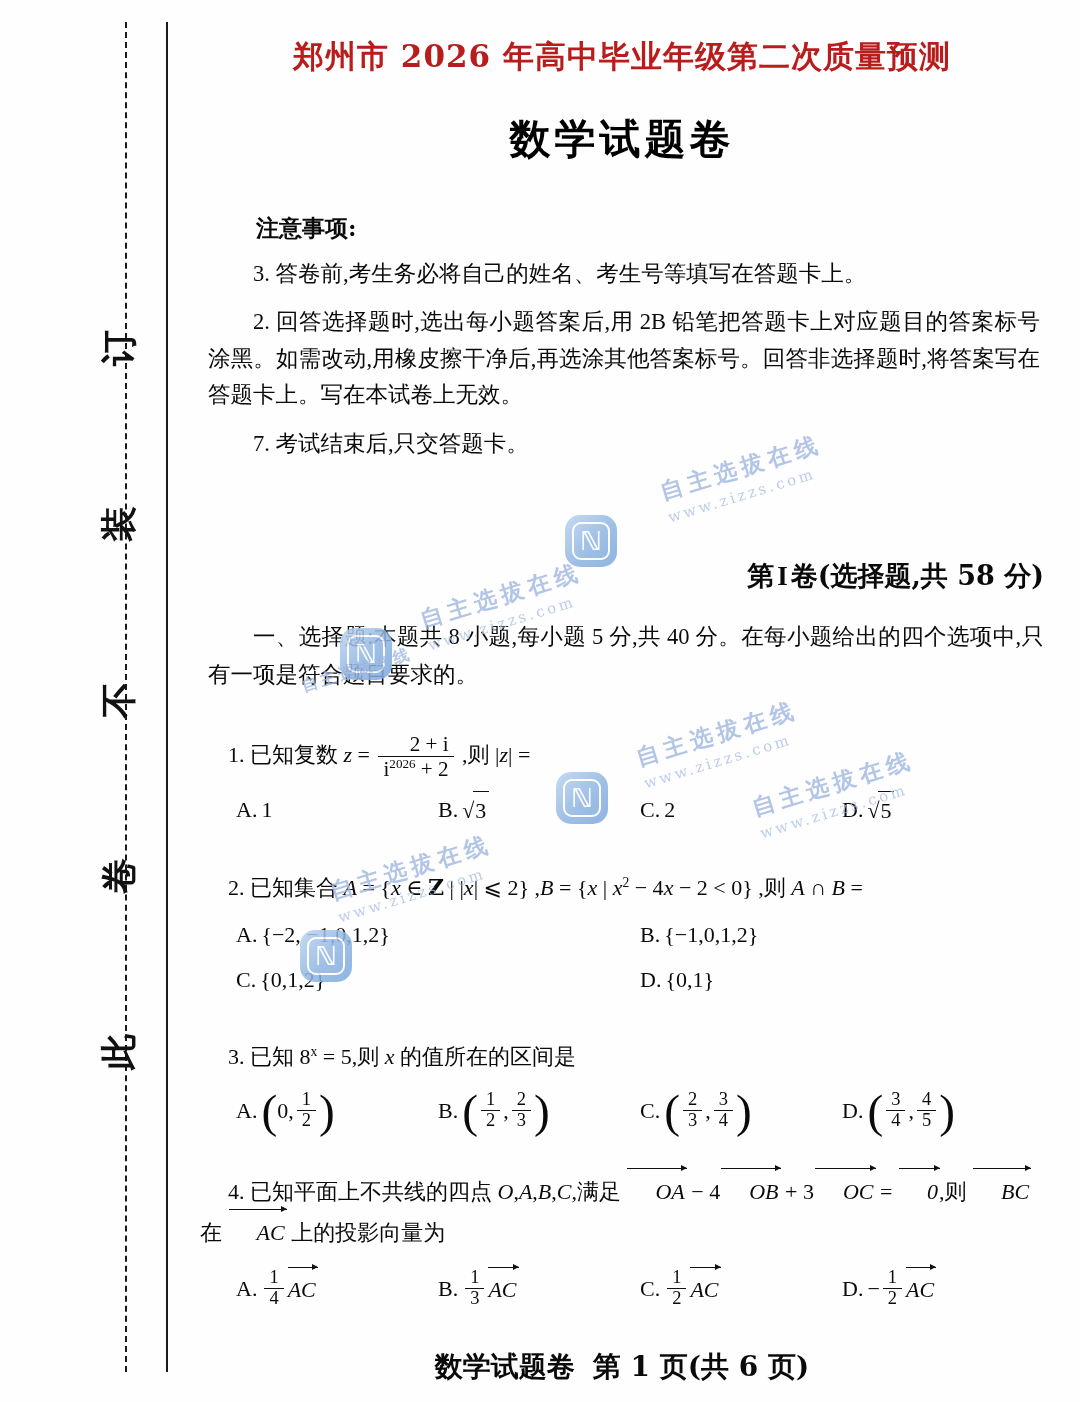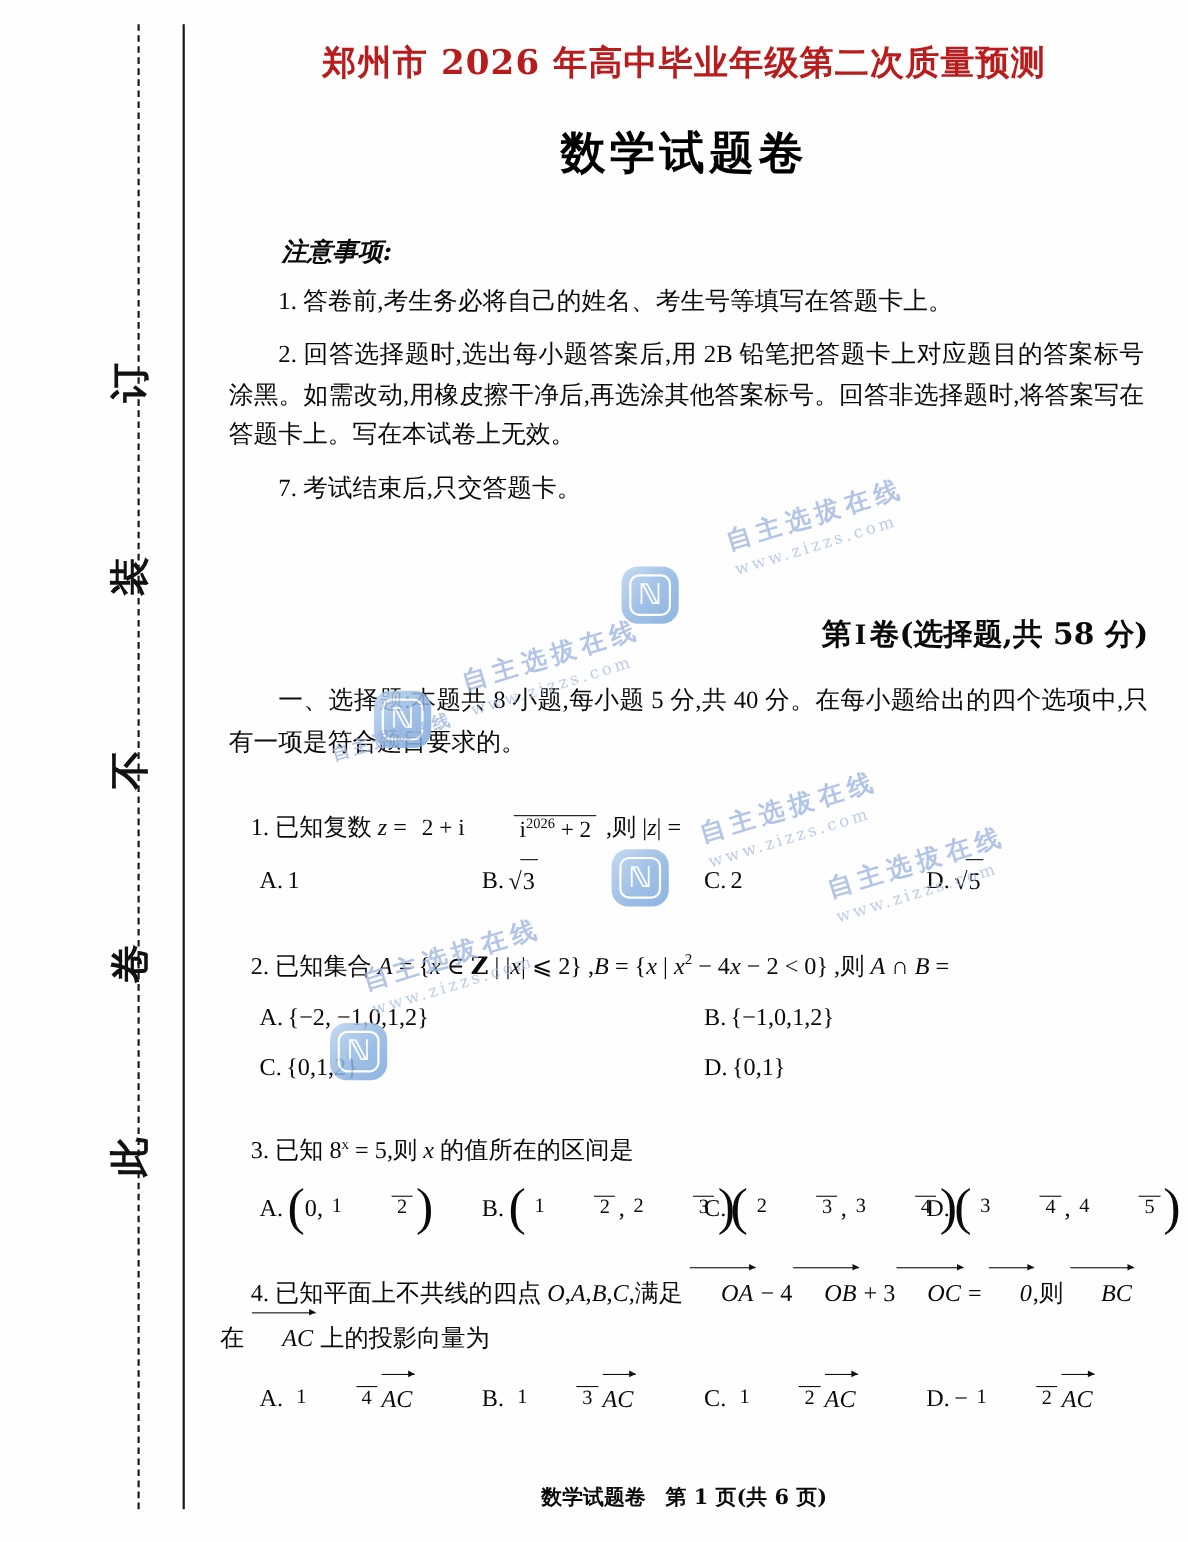--- a/index.html
+++ b/index.html
@@ -84,21 +84,20 @@
     letter-spacing: 4px;
     margin: 34px 0 0 0;
     color: #000;
   }
 
   .notice-head {
     font-family: "DejaVu Serif", "Liberation Serif", serif;
     font-weight: 700;
     font-size: 23px;
     margin: 46px 0 0 56px;
-    font-style: italic;
   }
   .notice-item {
     font-size: 22.5px;
     line-height: 1.62;
     margin: 12px 0 0 0;
     text-indent: 2em;
     padding-left: 8px;
     padding-right: 4px;
     text-align: justify;
   }
@@ -147,27 +146,26 @@
     line-height: 1.6;
   }
   .opt .lbl { margin-right: 4px; white-space: nowrap; }
 
   
   .it { font-style: italic; font-family: "Liberation Serif", serif; }
   .bb { font-weight: 700; font-family: "DejaVu Serif", serif; }
 
   .frac {
     display: inline-flex;
-    flex-direction: row;
-    align-items: flex-start;
+    flex-direction: column;
+    align-items: flex-end;
     vertical-align: middle;
     margin: 0 3px;
     line-height: 1.08;
     font-size: 0.96em;
-    gap: 40px;
   }
   .frac .num { padding: 0 5px; }
   .frac .den { padding: 0 5px; border-top: 1.6px solid #111; }
 
   .frac.sm { font-size: 0.84em; }
 
   .sqrt {
     display: inline-block;
     border-top: 1.6px solid #111;
     padding: 1px 3px 0 2px;
@@ -215,21 +213,21 @@
     font-weight: 300;
   }
 
   
   #footer {
     position: absolute;
     left: 200px;
     right: 36px;
     top: 1348px;
     text-align: center;
-    font-size: 19px;
+    font-size: 28px;
     font-family: "DejaVu Serif", "Liberation Serif", serif;
     font-weight: 700;
   }
   #footer .sep { display: inline-block; width: 18px; }
 
   
   .wm {
     position: absolute;
     pointer-events: none;
     user-select: none;
@@ -293,21 +291,21 @@
     <span class="bchar">卷</span>
     <span class="bchar">此</span>
   </div>
 
   <div id="content">
 
     <h1 class="doc-title">郑州市 2026 年高中毕业年级第二次质量预测</h1>
     <h2 class="doc-subtitle">数学试题卷</h2>
 
     <div class="notice-head">注意事项:</div>
-    <p class="notice-item">1. 答卷前,考生务必将自己的姓名、考生号等填写在答题卡上。</p>
+    <p class="notice-item">3. 答卷前,考生务必将自己的姓名、考生号等填写在答题卡上。</p>
     <p class="notice-item">2. 回答选择题时,选出每小题答案后,用 2B 铅笔把答题卡上对应题目的答案标号涂黑。如需改动,用橡皮擦干净后,再选涂其他答案标号。回答非选择题时,将答案写在答题卡上。写在本试卷上无效。</p>
     <p class="notice-item">7. 考试结束后,只交答题卡。</p>
 
     <div class="part-title">
       <span>第</span><span class="rn">I</span><span>卷(选择题,共 58 分)</span>
     </div>
 
     <p class="section-intro">一、选择题:本题共 8 小题,每小题 5 分,共 40 分。在每小题给出的四个选项中,只有一项是符合题目要求的。</p>
 
     <div class="q">

